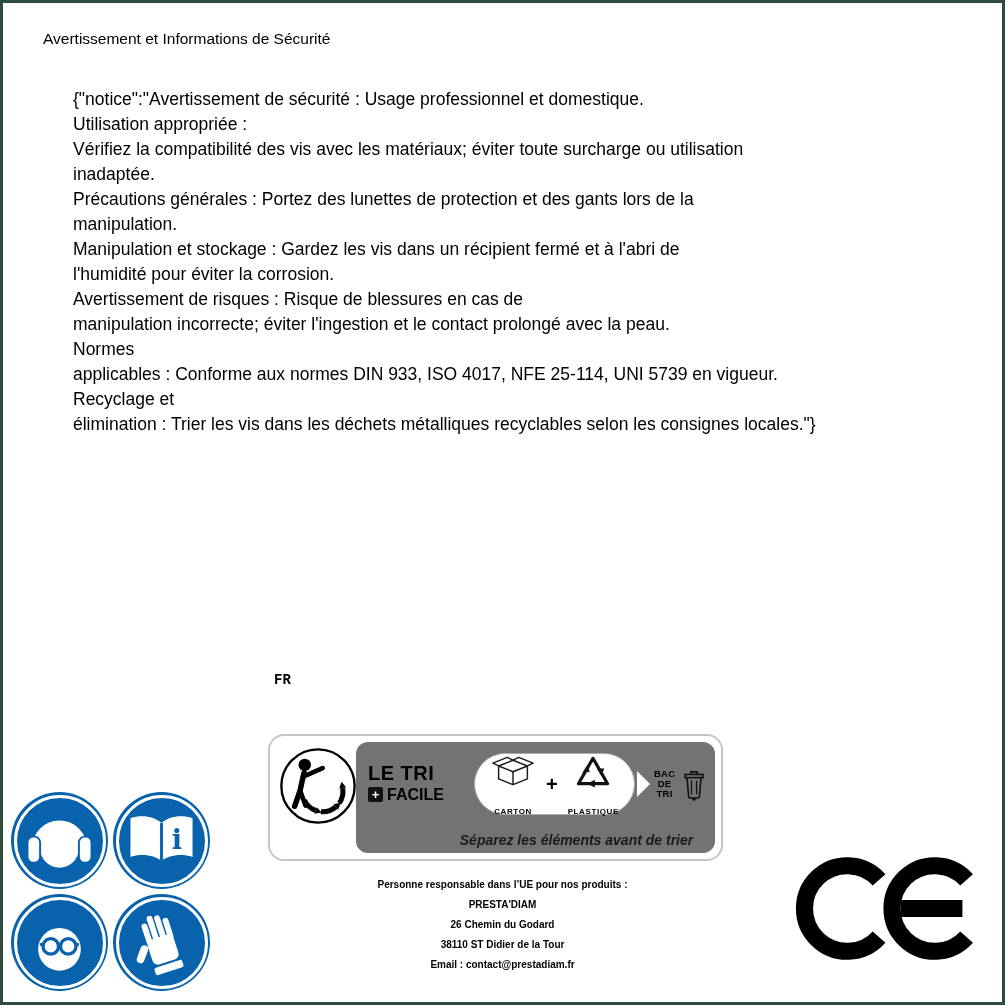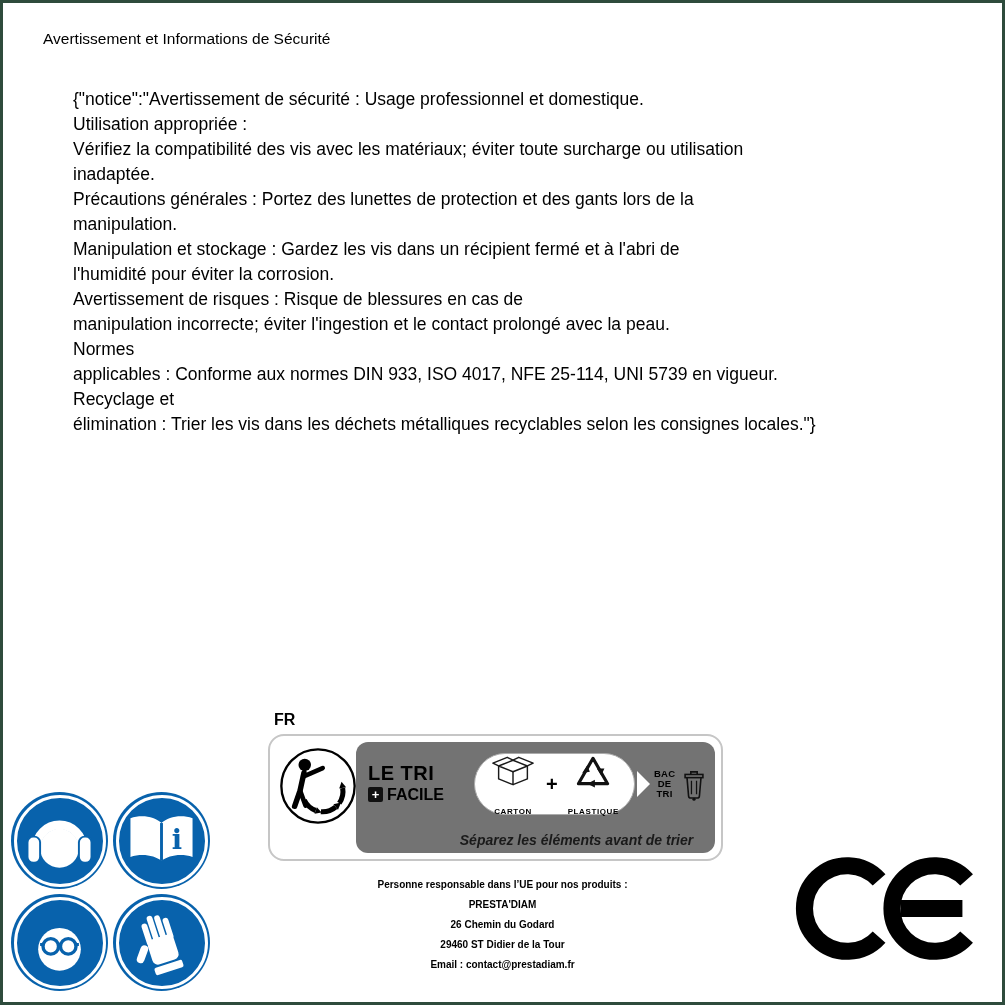--- a/index.html
+++ b/index.html
@@ -21,21 +21,21 @@
     position:absolute;left:8px;top:789px;display:grid;
     grid-template-columns:97px 97px;grid-auto-rows:97px;gap:5px;
   }
   .badge{position:relative;border-radius:50%;background:#0862AC;}
   .badge::after{
     content:"";position:absolute;inset:2.5px;border:3px solid #fff;
     border-radius:50%;pointer-events:none;
   }
   .badge svg{position:absolute;inset:0;width:100%;height:100%;}
   
-  .fr{position:absolute;left:271px;top:708px;font-weight:bold;font-size:16px;}
+  .fr{position:absolute;left:271px;top:669px;font-weight:bold;font-size:14px;font-family:Liberation Mono, monospace;}
   .sorting{
     position:absolute;left:265px;top:731px;width:455px;height:127px;
     background:#fff;border:2px solid #c6c6c6;border-radius:16px;box-sizing:border-box;
   }
   .triman{position:absolute;left:9px;top:11px;width:78px;height:78px;}
   .band{
     position:absolute;left:86px;top:6px;right:6px;bottom:6px;
     background:#737373;border-radius:12px;
   }
   .row1{position:absolute;left:0;top:0;right:0;height:84px;display:flex;align-items:center;}
@@ -214,21 +214,21 @@
       </div>
 
       <div class="row2">Séparez les éléments avant de trier</div>
     </div>
   </div>
 
   <div class="responsible">
     <div>Personne responsable dans l’UE pour nos produits :</div>
     <div>PRESTA'DIAM</div>
     <div>26 Chemin du Godard</div>
-    <div>29460 ST Didier de la Tour</div>
+    <div>38110 ST Didier de la Tour</div>
     <div>Email : contact@prestadiam.fr</div>
   </div>
 
   <svg class="ce" width="195" height="105" viewBox="0 0 205 110" aria-label="CE">
     <g fill="none" stroke="#000" stroke-width="18">
       <path d="M88.4 24.9 A45 45 0 1 0 88.4 85.1"></path>
       <path d="M180.4 24.9 A45 45 0 1 0 180.4 85.1"></path>
       <path d="M111 55 H176"></path>
     </g>
   </svg>

